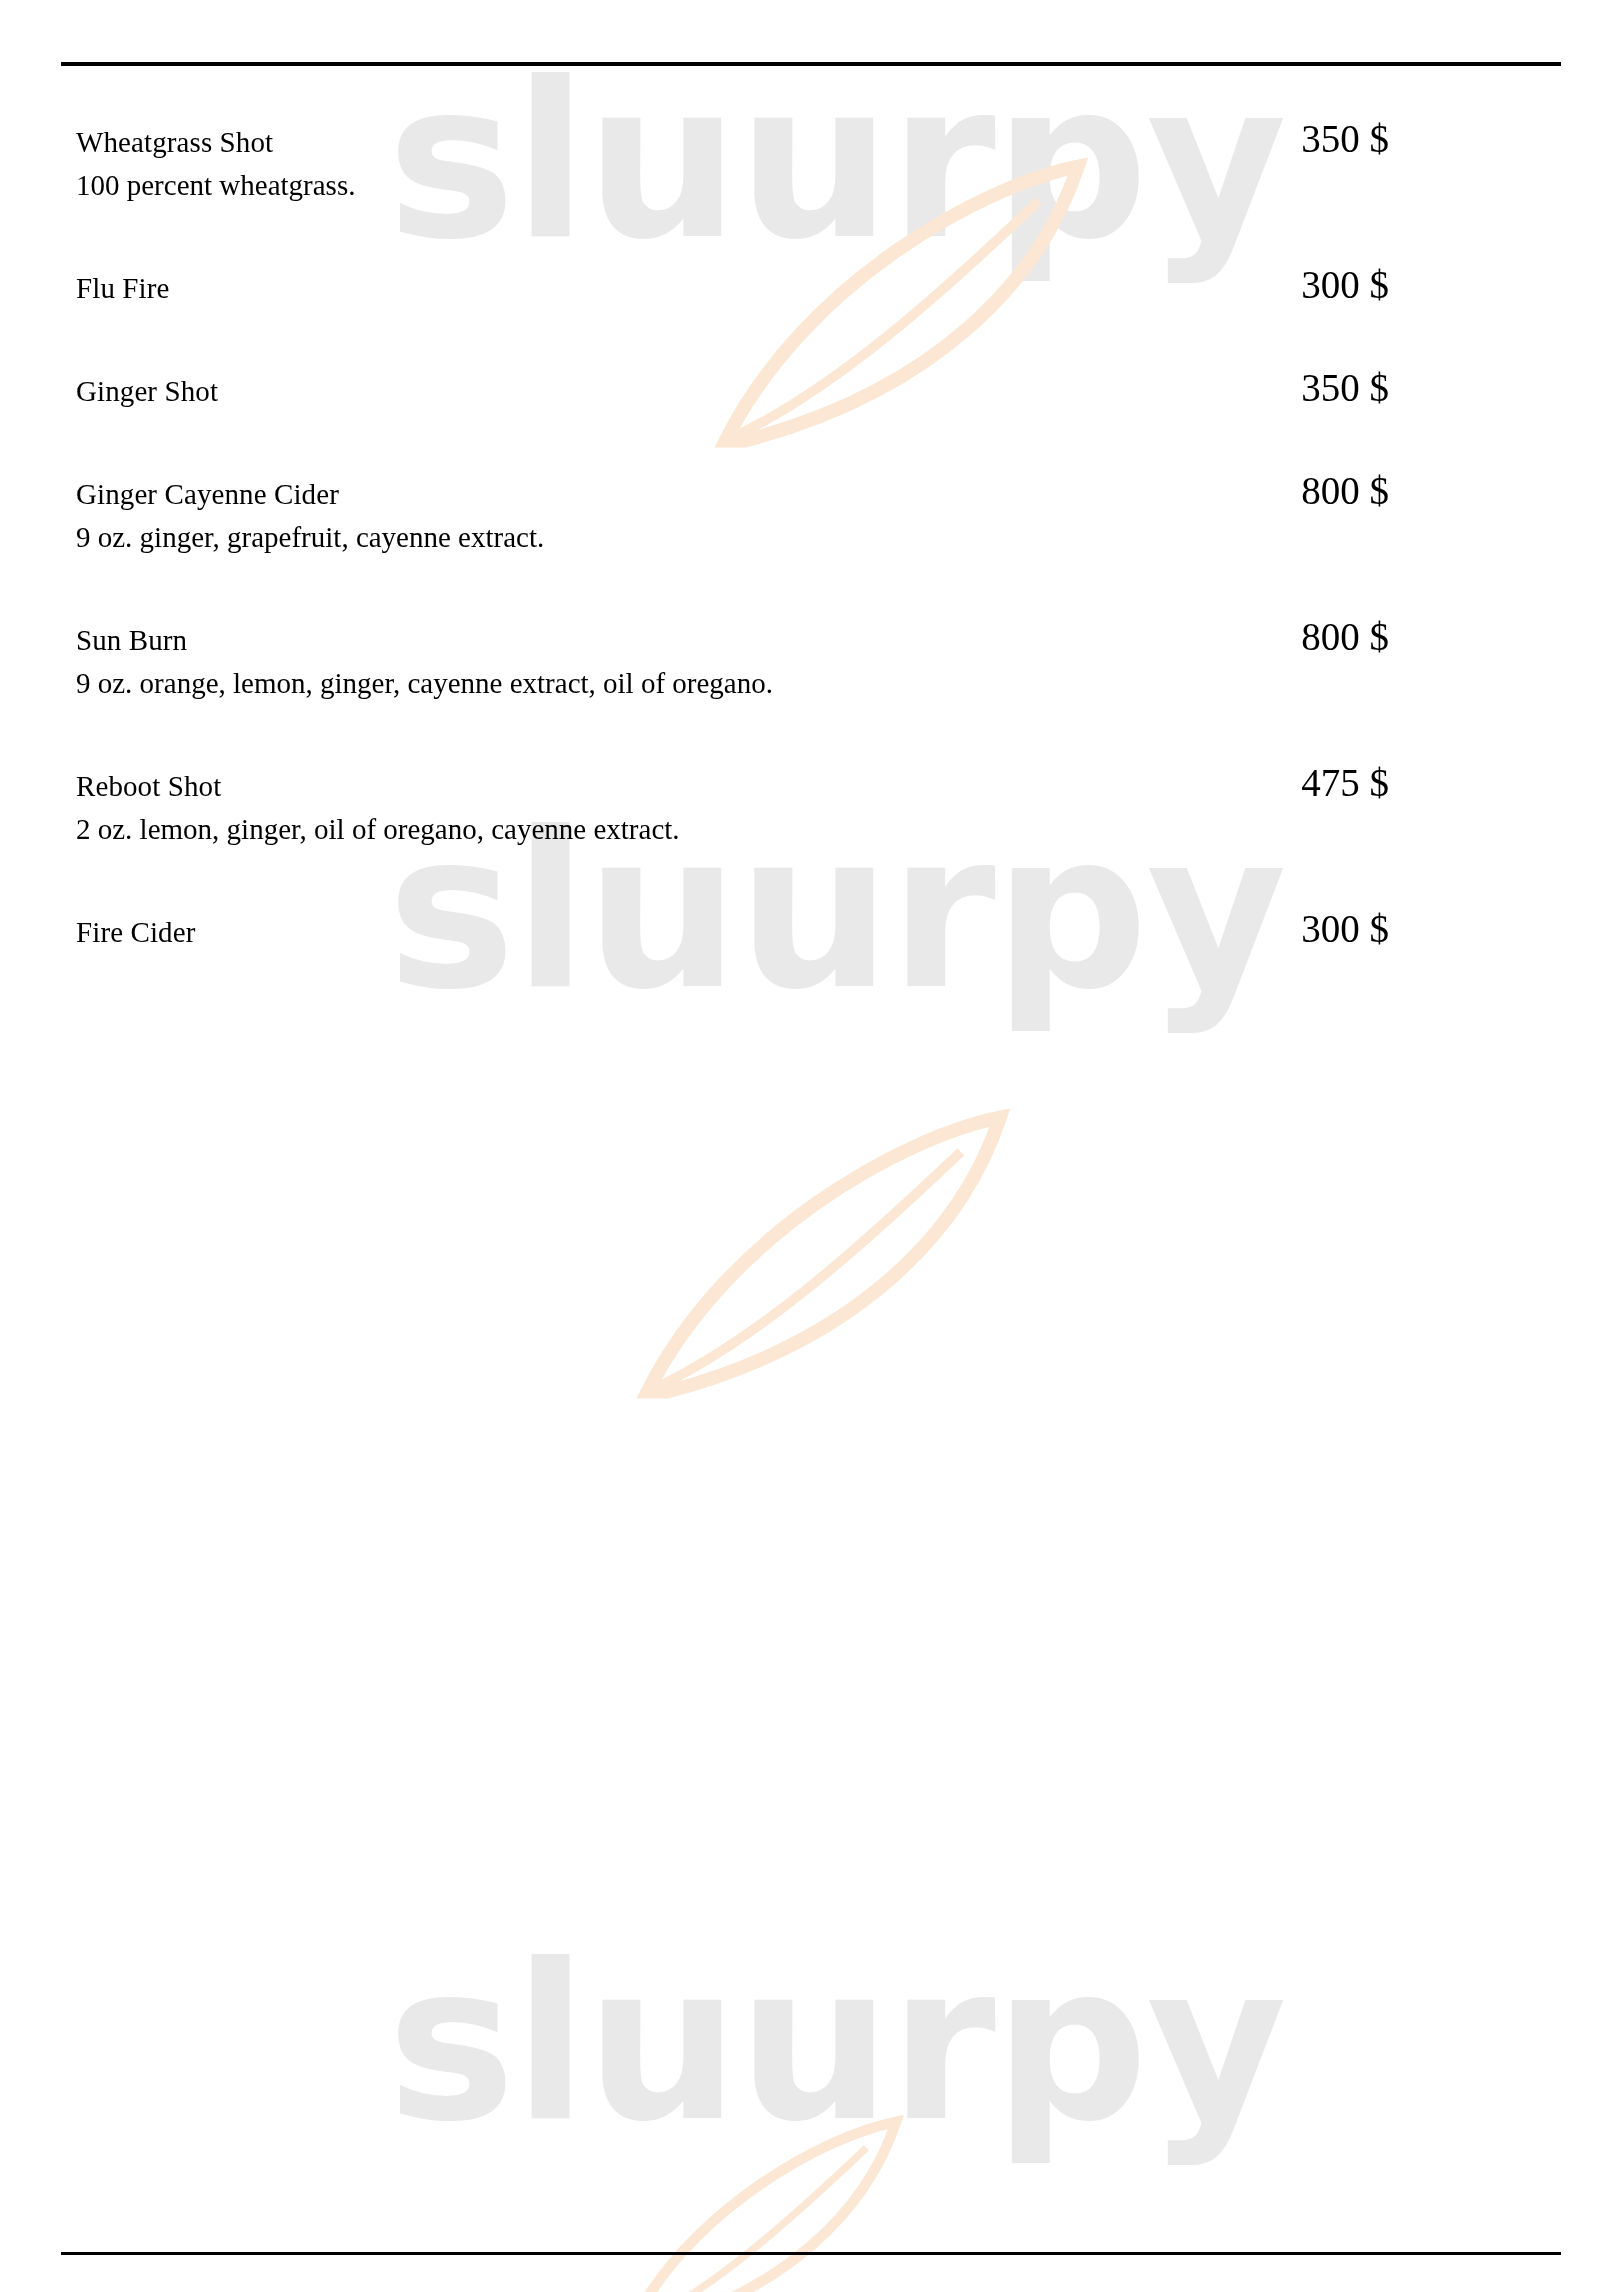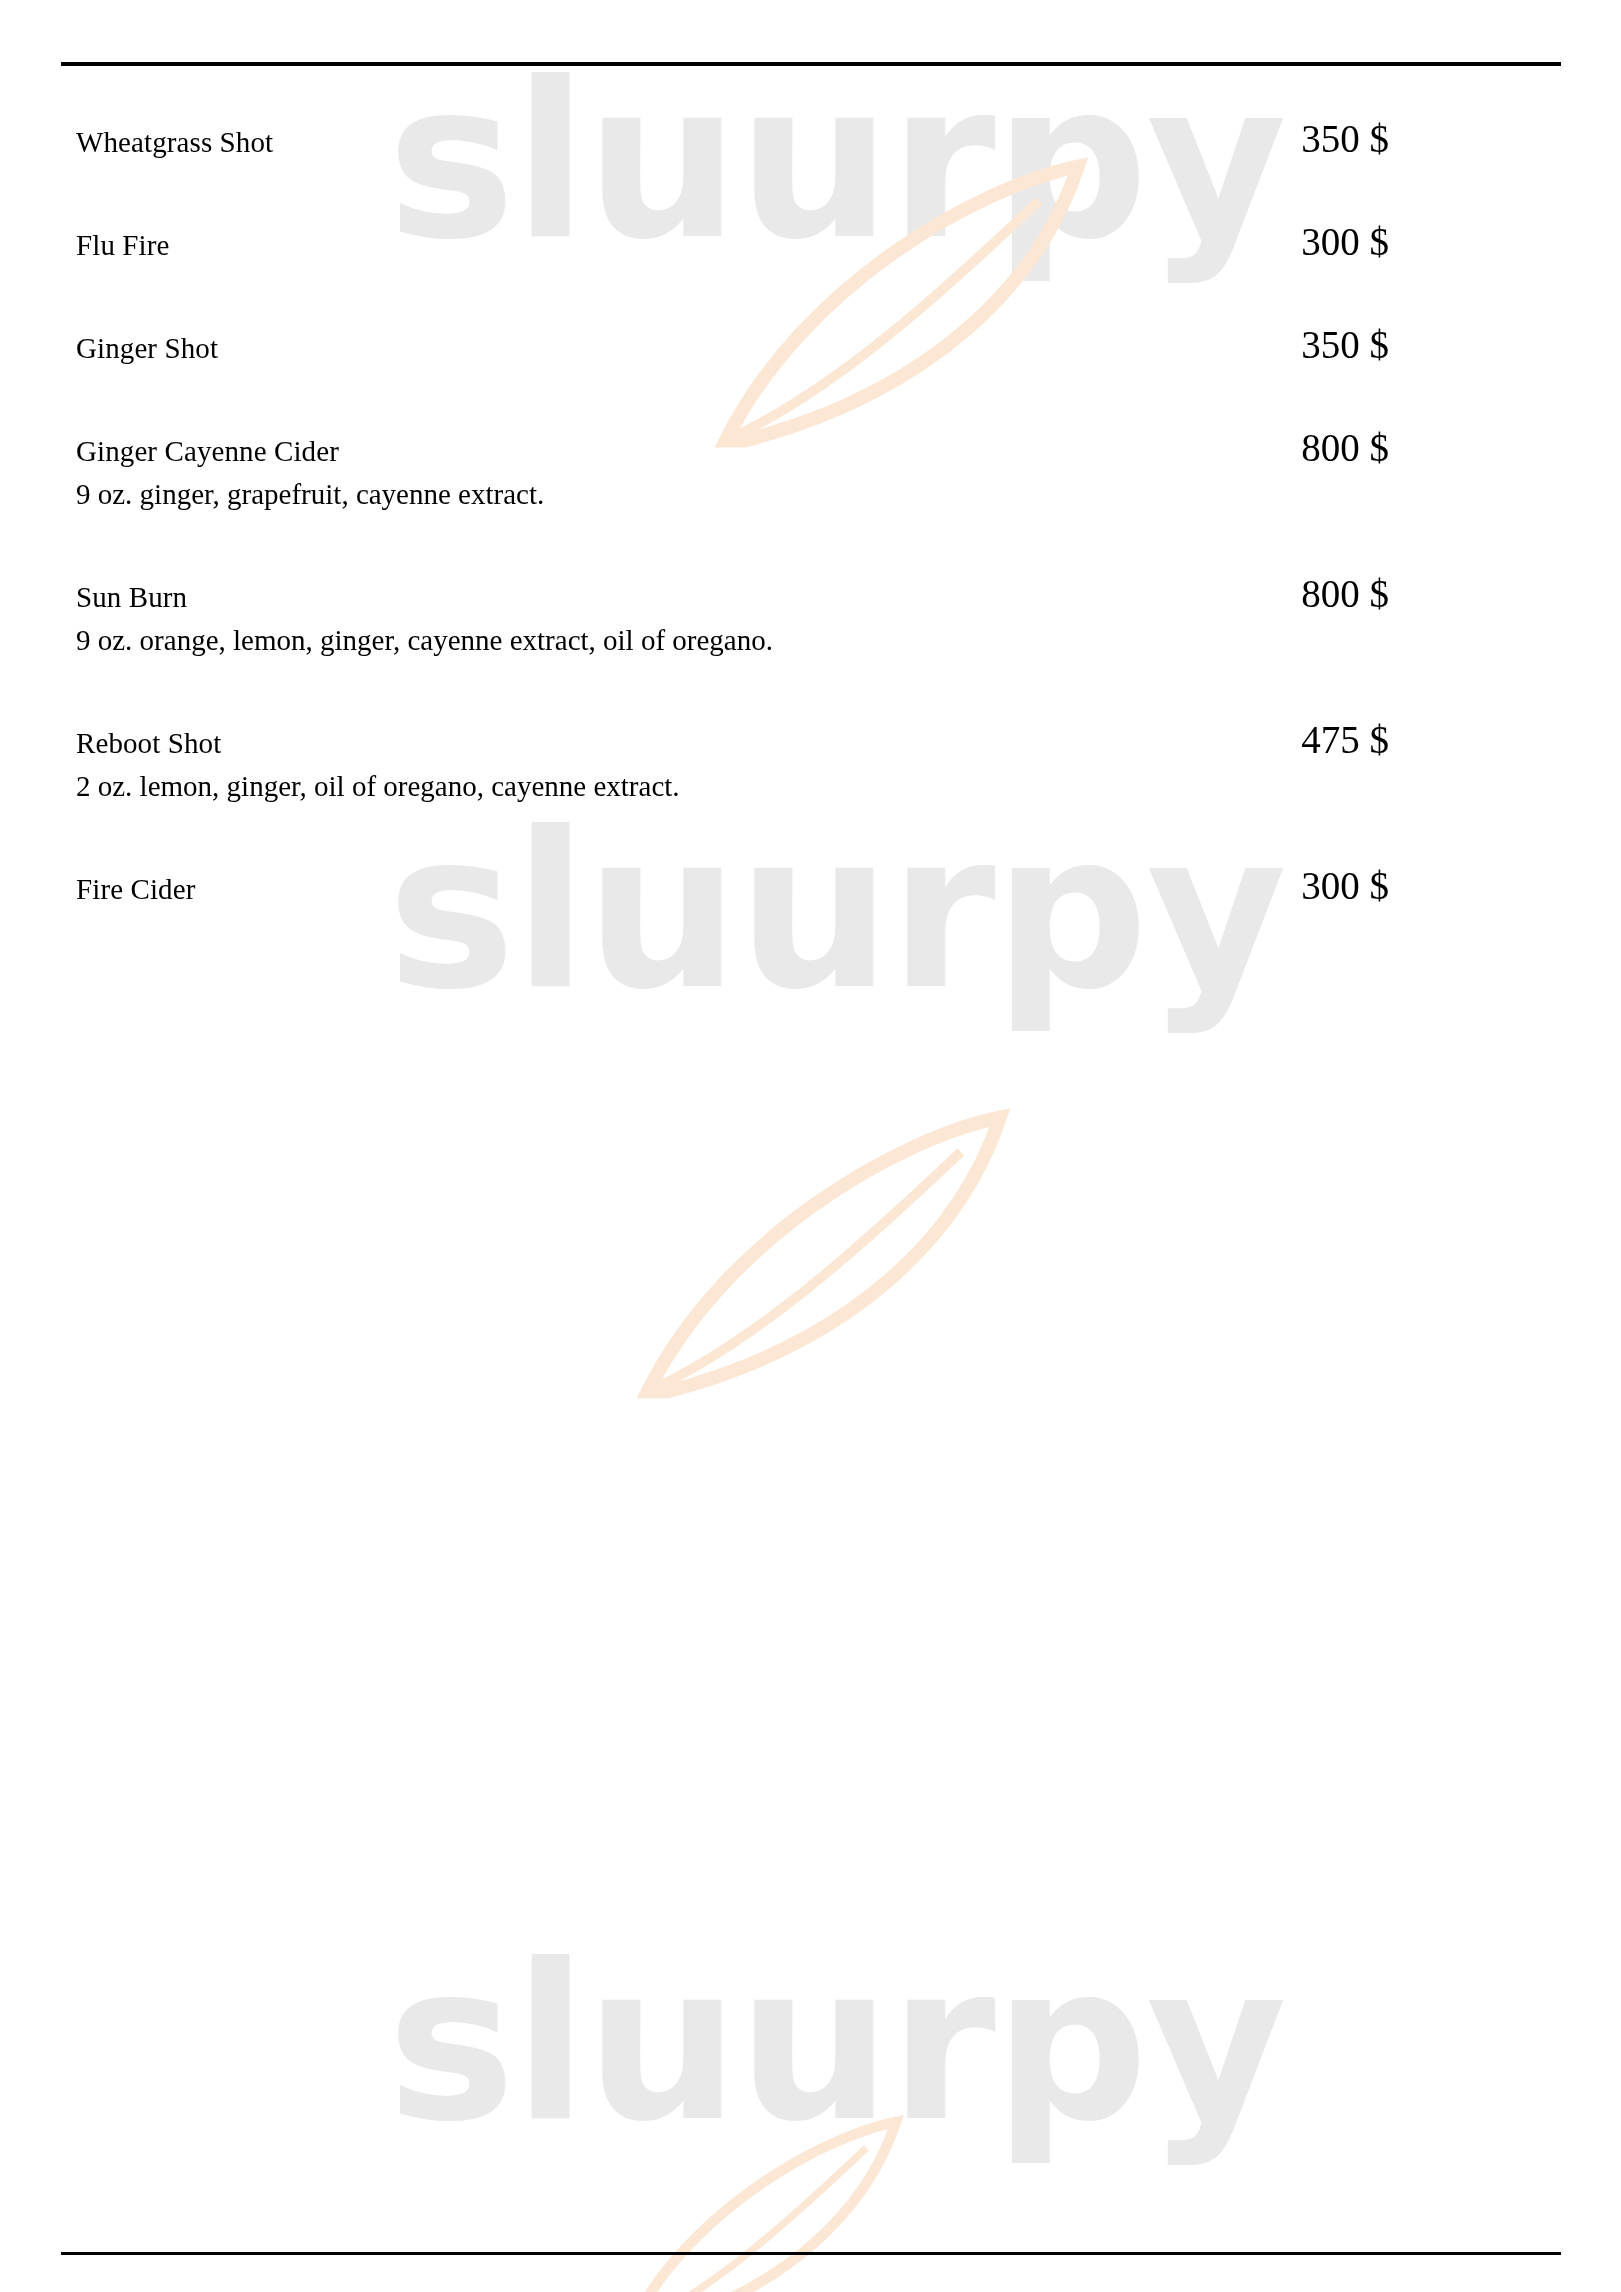--- a/index.html
+++ b/index.html
@@ -143,20 +143,21 @@
   <div class="rule-top"></div>
   <div class="rule-bottom"></div>
 
   <div class="menu">
 
     <div class="menu-item">
       <div class="item-head">
         <span class="item-name">Wheatgrass Shot</span>
         <span class="item-price">350 $</span>
       </div>
+      <div class="item-desc">100 percent wheatgrass.</div>
     </div>
 
     <div class="menu-item">
       <div class="item-head">
         <span class="item-name">Flu Fire</span>
         <span class="item-price">300 $</span>
       </div>
     </div>
 
     <div class="menu-item">

